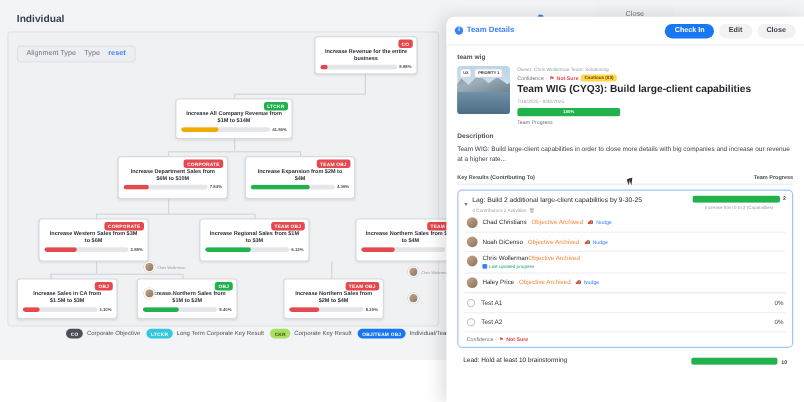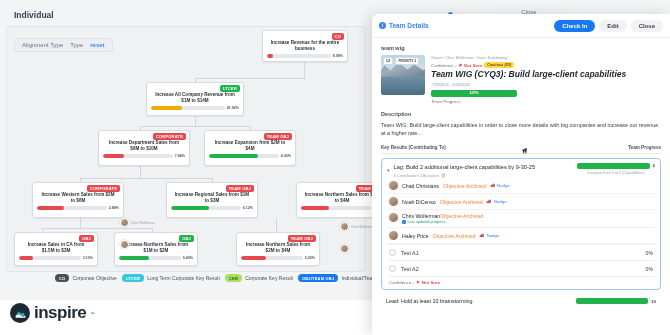--- a/index.html
+++ b/index.html
@@ -105,21 +105,21 @@
   }
   .dp-title { font-size:6.5px; color:#3b82f6; font-weight:bold; }
   .dp-actions { margin-left:auto; display:flex; gap:4px; }
   .btn { font-size:6px; border-radius:9px; padding:3px 8px; font-weight:bold; cursor:pointer; }
   .btn-primary { background:#1877f2; color:#fff; }
   .btn-ghost { background:#f1f2f4; color:#3c4149; }
 
   .dp-body { padding:7px 9px 0 9px; }
   .section-label { font-size:5.5px; font-weight:bold; color:#4b5058; margin-bottom:4px; }
 
-  .wig-card { display:flex; gap:6px;font-style:italic; }
+  .wig-card { display:flex; gap:6px; }
   .wig-photo {
     width:44px; height:40px; border-radius:3px; position:relative; flex:none;
     background:linear-gradient(#b9d6e8 0%,#cfe0ea 45%,#7f99ab 46%,#5d7d93 100%);
     overflow:hidden;
   }
   .wig-photo .mtn {
     position:absolute; bottom:46%; left:-4px; width:52px; height:16px;
     background:linear-gradient(160deg,#7d8e9c 0%,#9fb0bb 40%,#6c7d8c 100%);
     clip-path: polygon(0 100%, 14% 30%, 26% 62%, 42% 10%, 58% 55%, 72% 24%, 88% 60%, 100% 38%, 100% 100%);
   }
@@ -394,31 +394,20 @@
         <span class="chip" style="background:#a8e05f;color:#3a5210">CKR</span>
         <span>Corporate Key Result</span>
       </div>
       <div class="lg">
         <span class="chip" style="background:#1877f2">OBJ/TEAM OBJ</span>
         <span>Individual/Team Objective</span>
       </div>
     </div>
   </div>
 
-  <div class="logo-wrap">
-    <div class="logo-mark">
-      <svg width="13" height="13" viewBox="0 0 24 24" aria-hidden="true">
-        <circle cx="12" cy="12" r="12" fill="#1c2b33"></circle>
-        <path d="M3 16 L9 8 L13 13 L16 10 L21 16 Z" fill="#2fb6c6"></path>
-        <path d="M3 16 Q8 13 13 16 Q18 19 21 16 L21 20 L3 20 Z" fill="#ffffff"></path>
-      </svg>
-    </div>
-    <div class="logo-text">inspire</div>
-    <span class="logo-tm">™</span>
-  </div>
 
   <div class="panel-peek">
     <span>Close</span>
   </div>
   <div class="peek-dot"></div>
 
   <div class="detail-panel">
 
     <div class="dp-header">
       <span class="info-icon">i</span>

